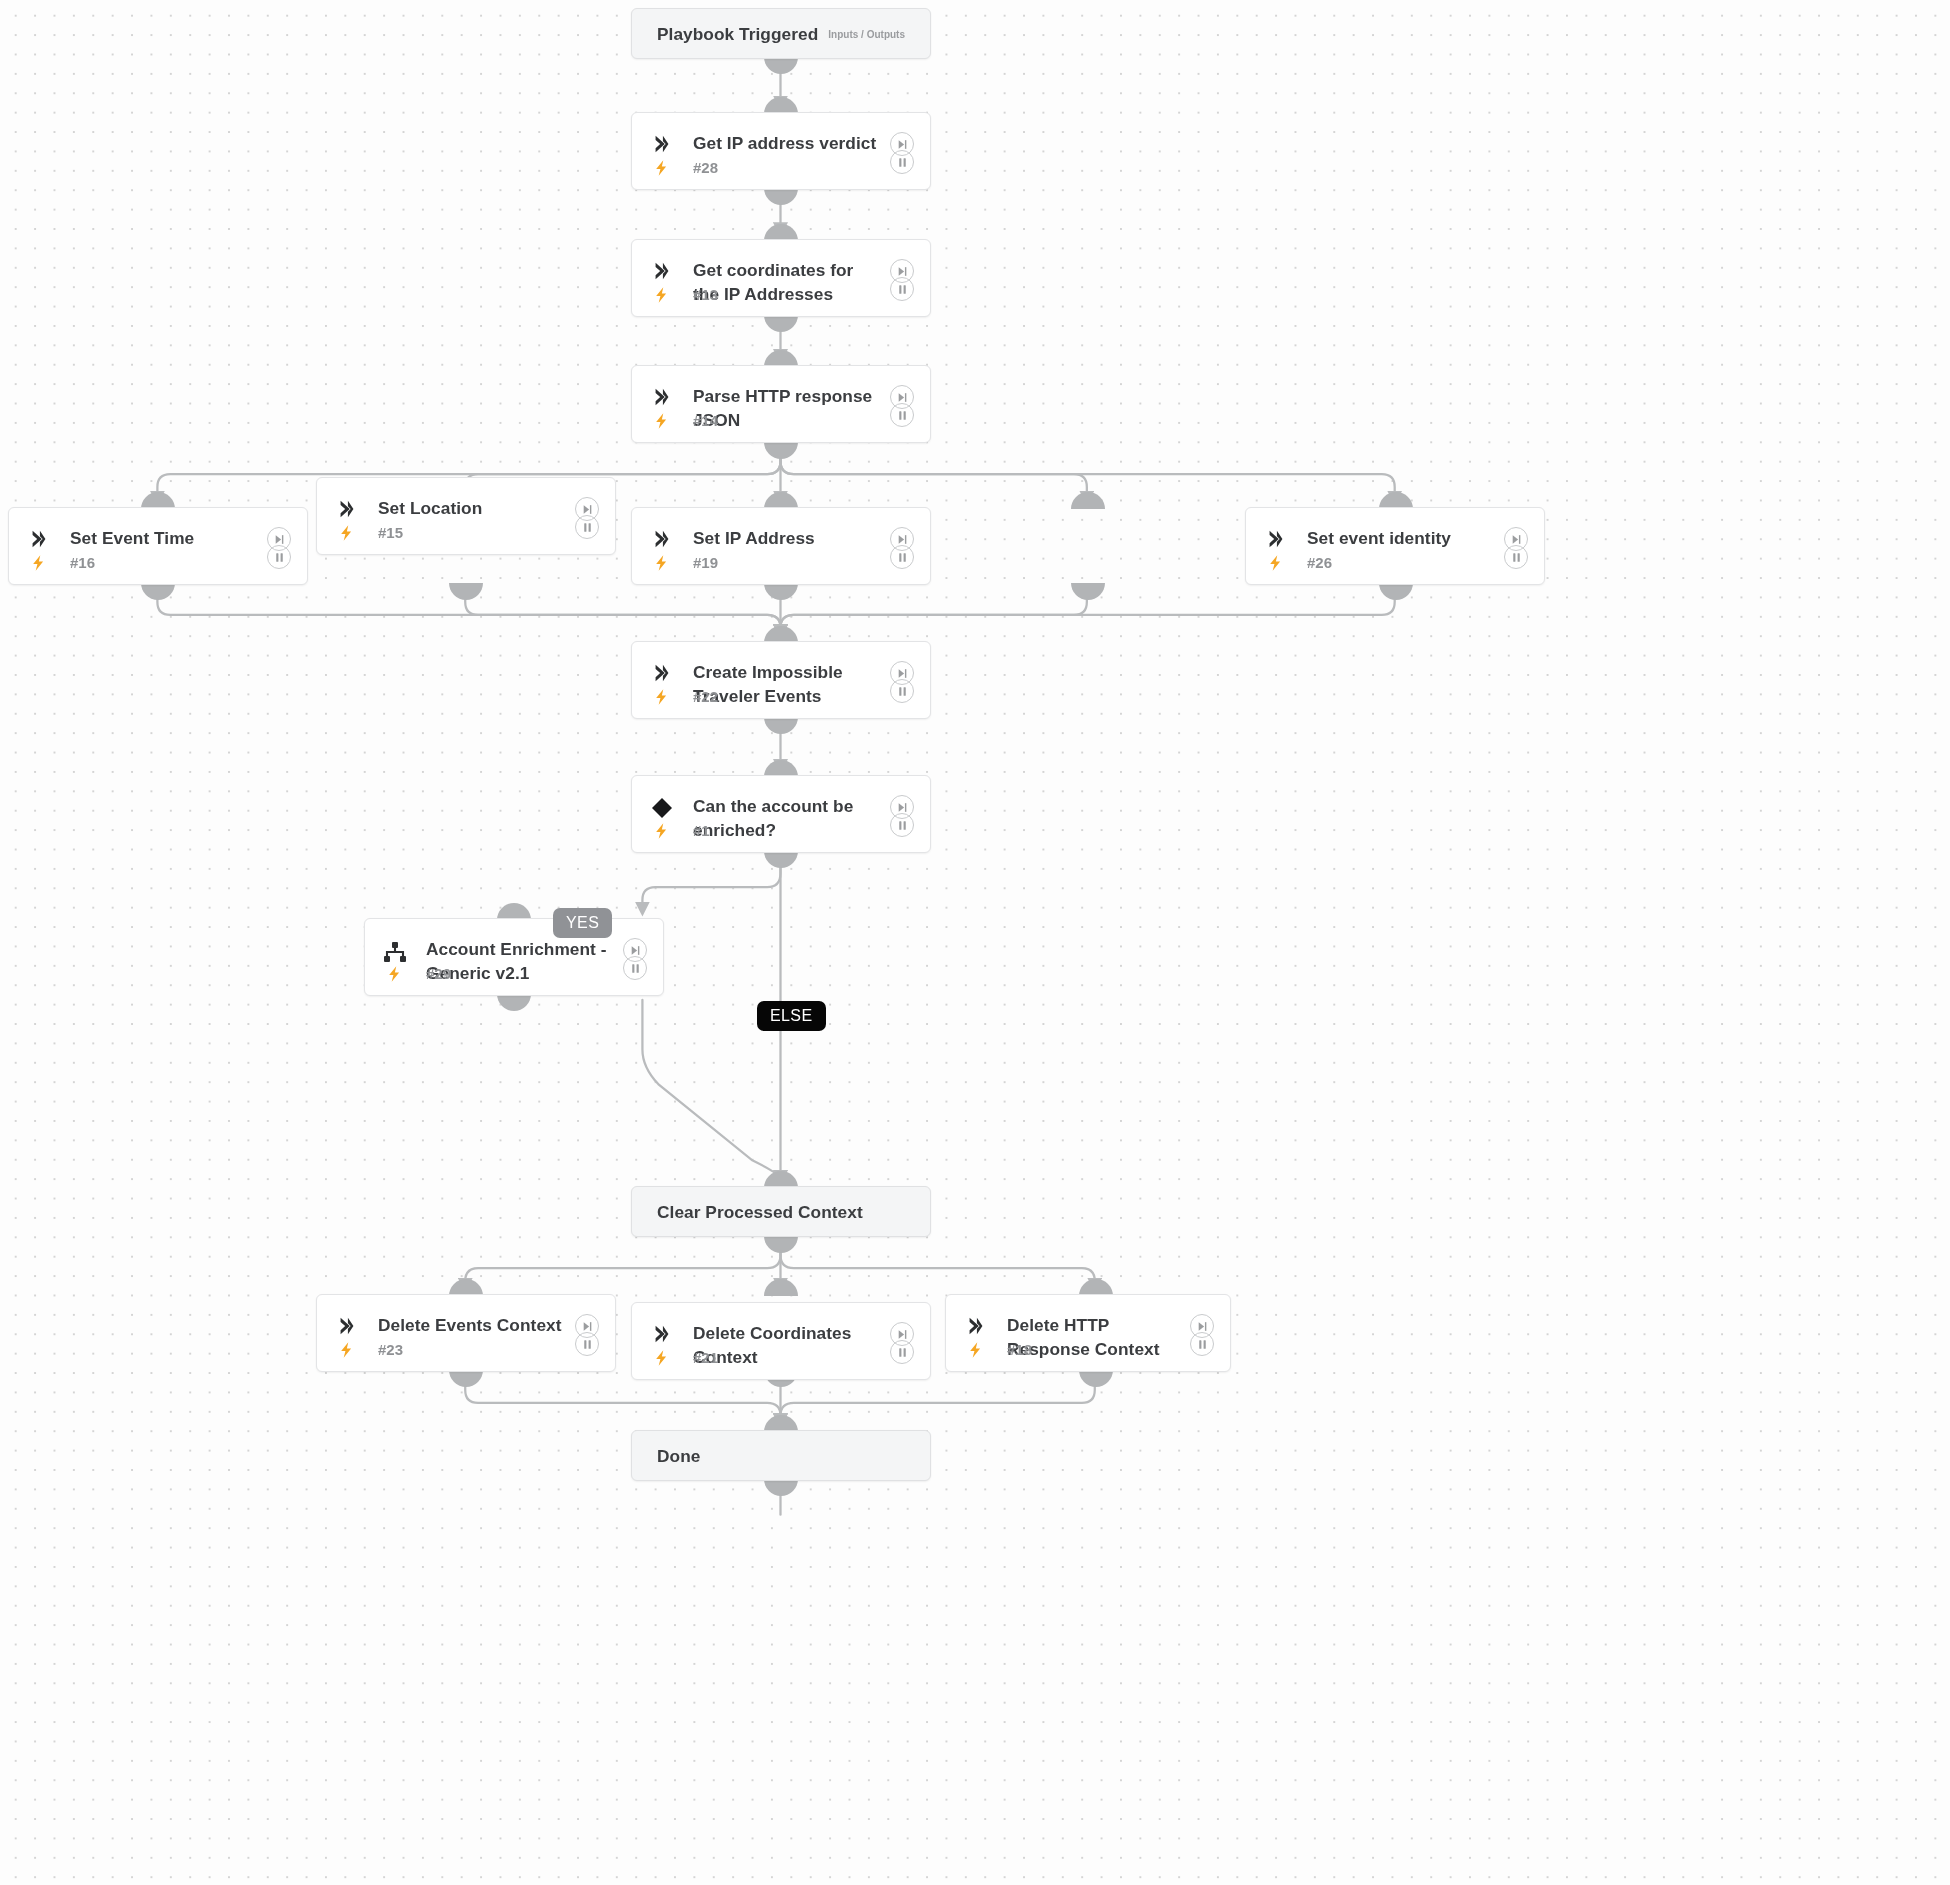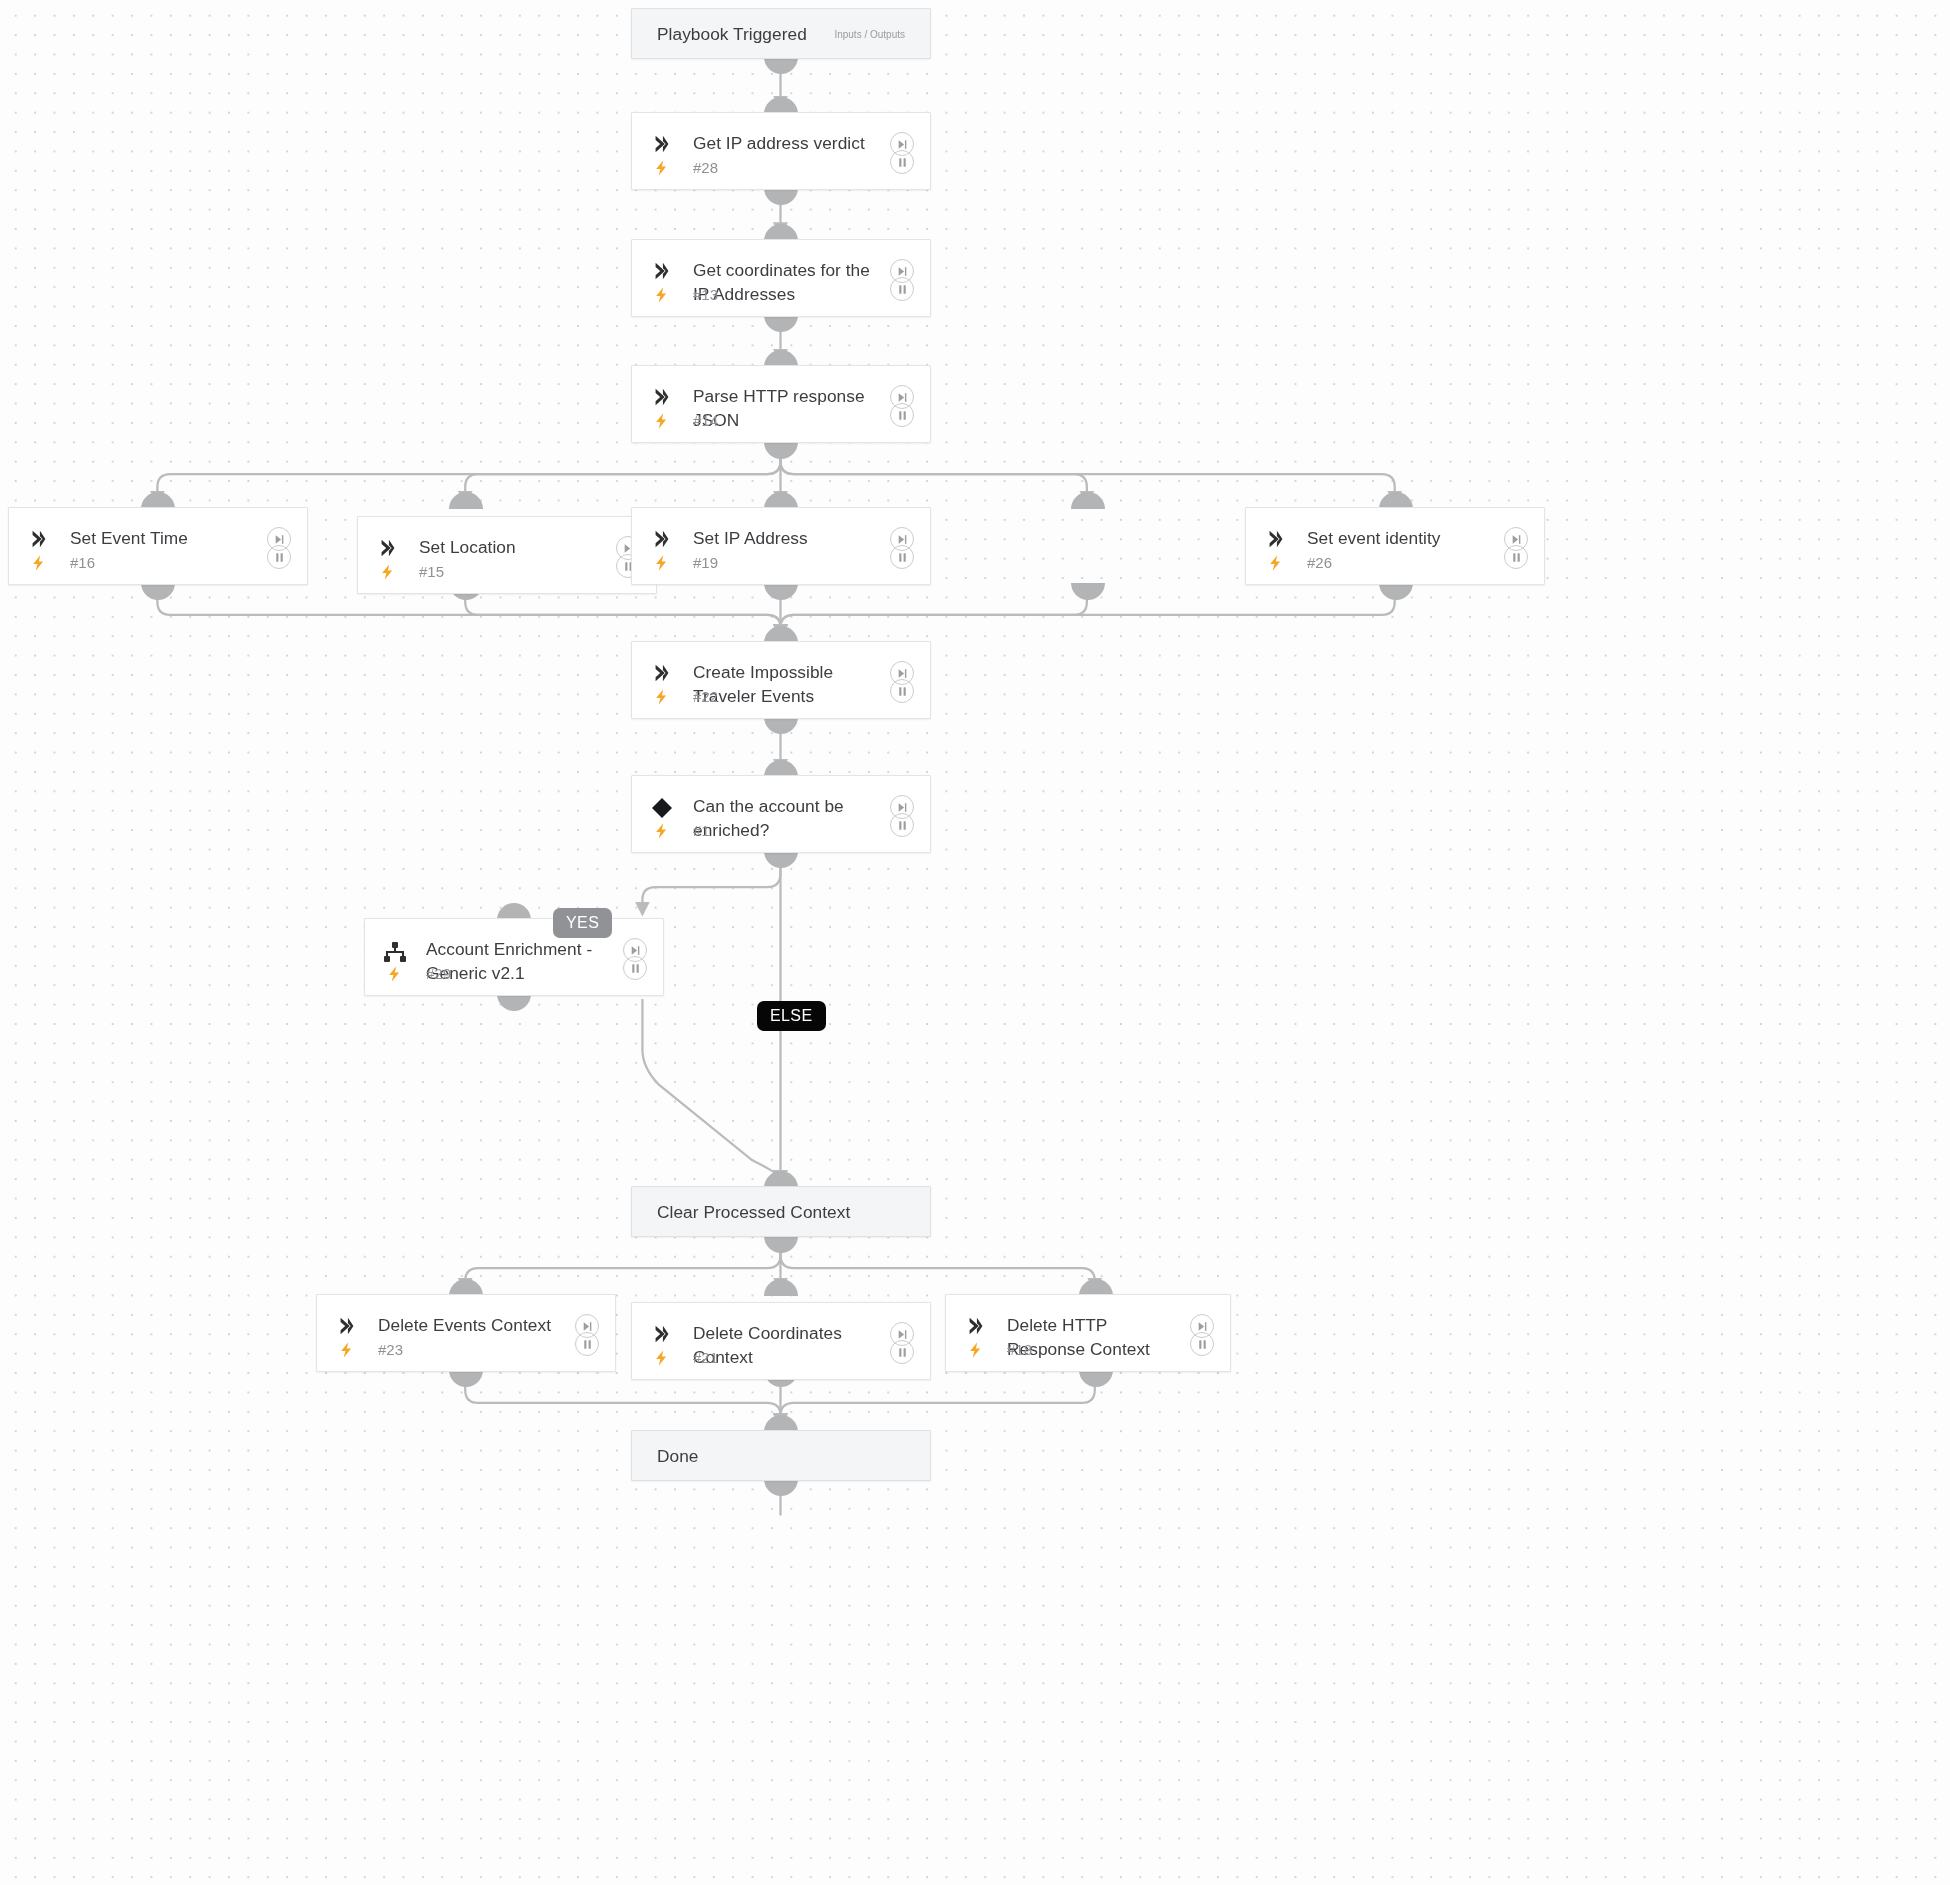--- a/index.html
+++ b/index.html
@@ -22,23 +22,24 @@
     position: absolute;
     left: 0; top: 0;
     width: 1950px; height: 1885px;
     pointer-events: none;
     z-index: 1;
   }
   .node {
     position: absolute;
     z-index: 3;
     border: 1px solid #e3e4e6;
-    border-radius: 1px;
+    border-radius: 6px;
     background: #ffffff;
     box-shadow: 0 1px 2px rgba(0,0,0,0.055), 0 0 0 0.5px rgba(0,0,0,0.01);
+    font-weight: bold;
   }
   .node.section {
     background: #f4f5f6;
     border-color: #e0e1e3;
   }
   .node-title {
     position: absolute;
     left: 61px;
     top: 18px;
     right: 53px;
@@ -294,21 +295,21 @@
       </div>
       <div class="ctrl ctrl-pause">
         <svg viewBox="0 0 24 24" width="13" height="13" aria-hidden="true">
           <rect x="6" y="4" width="4" height="16" rx="1" fill="#9b9d9f"></rect>
           <rect x="14" y="4" width="4" height="16" rx="1" fill="#9b9d9f"></rect>
         </svg>
       </div>
     </div>
     <div class="port port-in" style="left: 449px; top: 492px;"></div>
     <div class="port port-out" style="left: 449px; top: 583px;"></div>
-    <div class="node" style="left: 316px; top: 516px; width: 300px; height: 78px; margin-left: 41px;">
+    <div class="node" style="left: 316px; top: 477px; width: 300px; height: 78px;">
       <span class="icon-chevron"><svg viewBox="0 0 24 24" width="22" height="22" aria-hidden="true">
           <path d="M5 3 L15 12 L5 21 L5 16.5 L10 12 L5 7.5 Z" fill="#2c2e30"></path>
           <path d="M13 3 L19 12 L13 21 L13 15 L16 12 L13 9 Z" fill="#2c2e30"></path>
         </svg></span>
       <div class="node-title">Set Location</div>
       <span class="icon-bolt"><svg viewBox="0 0 24 24" width="17" height="24" aria-hidden="true">
           <path d="M14.5 1 L4.5 13.5 L10.5 13.5 L8 23 L18.5 10 L12.5 10 Z" fill="#f5a623"></path>
         </svg></span>
       <div class="node-id">#15</div>
       <div class="ctrl ctrl-next">

